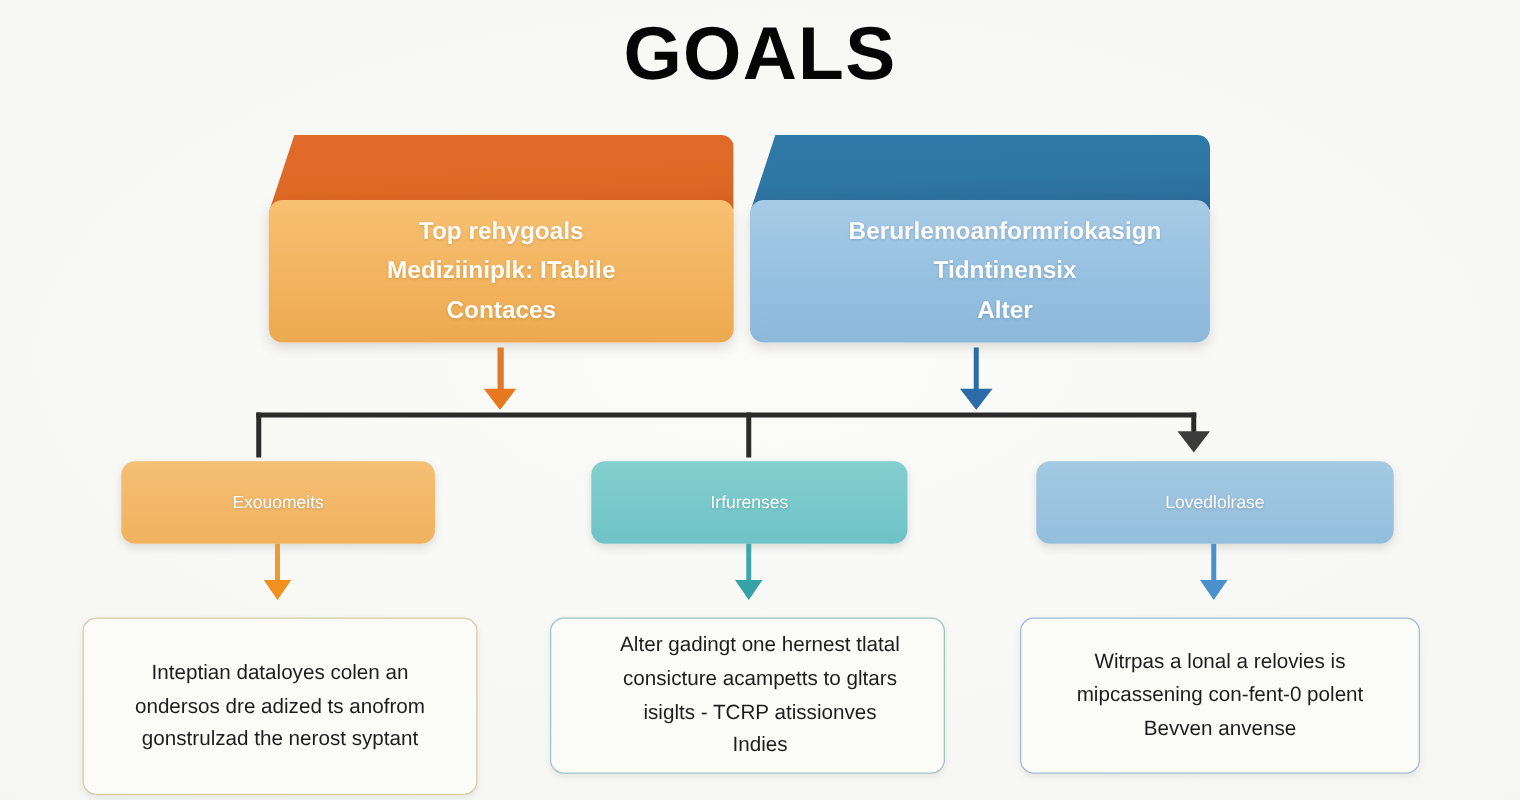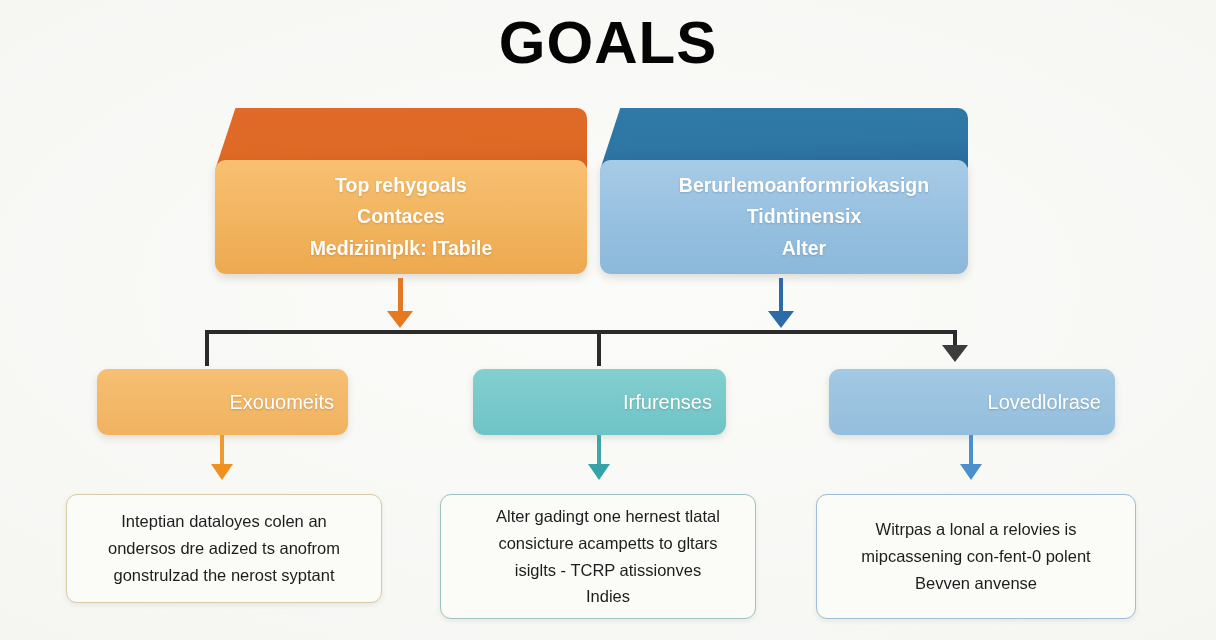--- a/index.html
+++ b/index.html
@@ -91,24 +91,23 @@
   .box3d.orange .body { background: linear-gradient(180deg,#f7c071 0%, #f2b45f 55%, #eda94f 100%); }
 
   
   .box3d.blue .lid  { background: linear-gradient(178deg,#2f7aa8 0%, #2e76a4 55%, #29699a 100%); }
   .box3d.blue .body { background: linear-gradient(180deg,#a7cbe6 0%, #96c0e0 55%, #8cb8da 100%);
                       text-shadow: 0 1px 2px rgba(30,70,110,0.25); padding-left: 40px; }
 
   
   .mid {
     height: 66px;
-    font-size: 20px;
+    font-size: 14px;
     border-radius: 11px;
     text-shadow: 0 1px 2px rgba(60,60,60,0.25);
-    justify-content: flex-end;
   }
   .mid.orange { background: linear-gradient(180deg,#f6bf74 0%, #f0b25f 100%); }
   .mid.teal   { background: linear-gradient(180deg,#84cfcf 0%, #6ec3c6 100%); }
   .mid.blue   { background: linear-gradient(180deg,#a3c9e3 0%, #93bedd 100%); }
 
   
   .note {
     position: absolute;
     border-radius: 11px;
     background: #fbfbf8;
@@ -146,22 +145,22 @@
 
 <div id="canvas">
 
   <div id="title">GOALS</div>
 
   <div class="box3d orange" style="left:215px; top:108px; width:372px; height:168px;">
     <div class="lid"></div>
     <div class="body">
       <div>
         <div>Top rehygoals</div>
+        <div>Mediziiniplk: ITabile</div>
         <div>Contaces</div>
-        <div>Mediziiniplk: ITabile</div>
       </div>
     </div>
   </div>
 
   <div class="box3d blue" style="left:600px; top:108px; width:368px; height:168px;">
     <div class="lid"></div>
     <div class="body">
       <div>
         <div>Berurlemoanformriokasign</div>
         <div>Tidntinensix</div>
@@ -196,21 +195,21 @@
 
   <div class="vline" style="left:220px; top:435px; width:4px; height:32px; background:#ef9a30;"></div>
   <div class="arrowhead sm" style="left:211px; top:464px; border-top:16px solid #f2901f;"></div>
 
   <div class="vline" style="left:597px; top:435px; width:4px; height:32px; background:#3fa6aa;"></div>
   <div class="arrowhead sm" style="left:588px; top:464px; border-top:16px solid #35a2a6;"></div>
 
   <div class="vline" style="left:969px; top:435px; width:4px; height:32px; background:#4a90cc;"></div>
   <div class="arrowhead sm" style="left:960px; top:464px; border-top:16px solid #4a90cc;"></div>
 
-  <div class="note tan" style="left:66px; top:494px; width:316px; height:109px;">
+  <div class="note tan" style="left:66px; top:494px; width:316px; height:142px;">
     <div>
       <div>Inteptian dataloyes colen an</div>
       <div>ondersos dre adized ts anofrom</div>
       <div>gonstrulzad the nerost syptant</div>
     </div>
   </div>
 
   <div class="note teal" style="left:440px; top:494px; width:316px; height:125px;">
     <div>
       <div>Alter gadingt one hernest tlatal</div>

